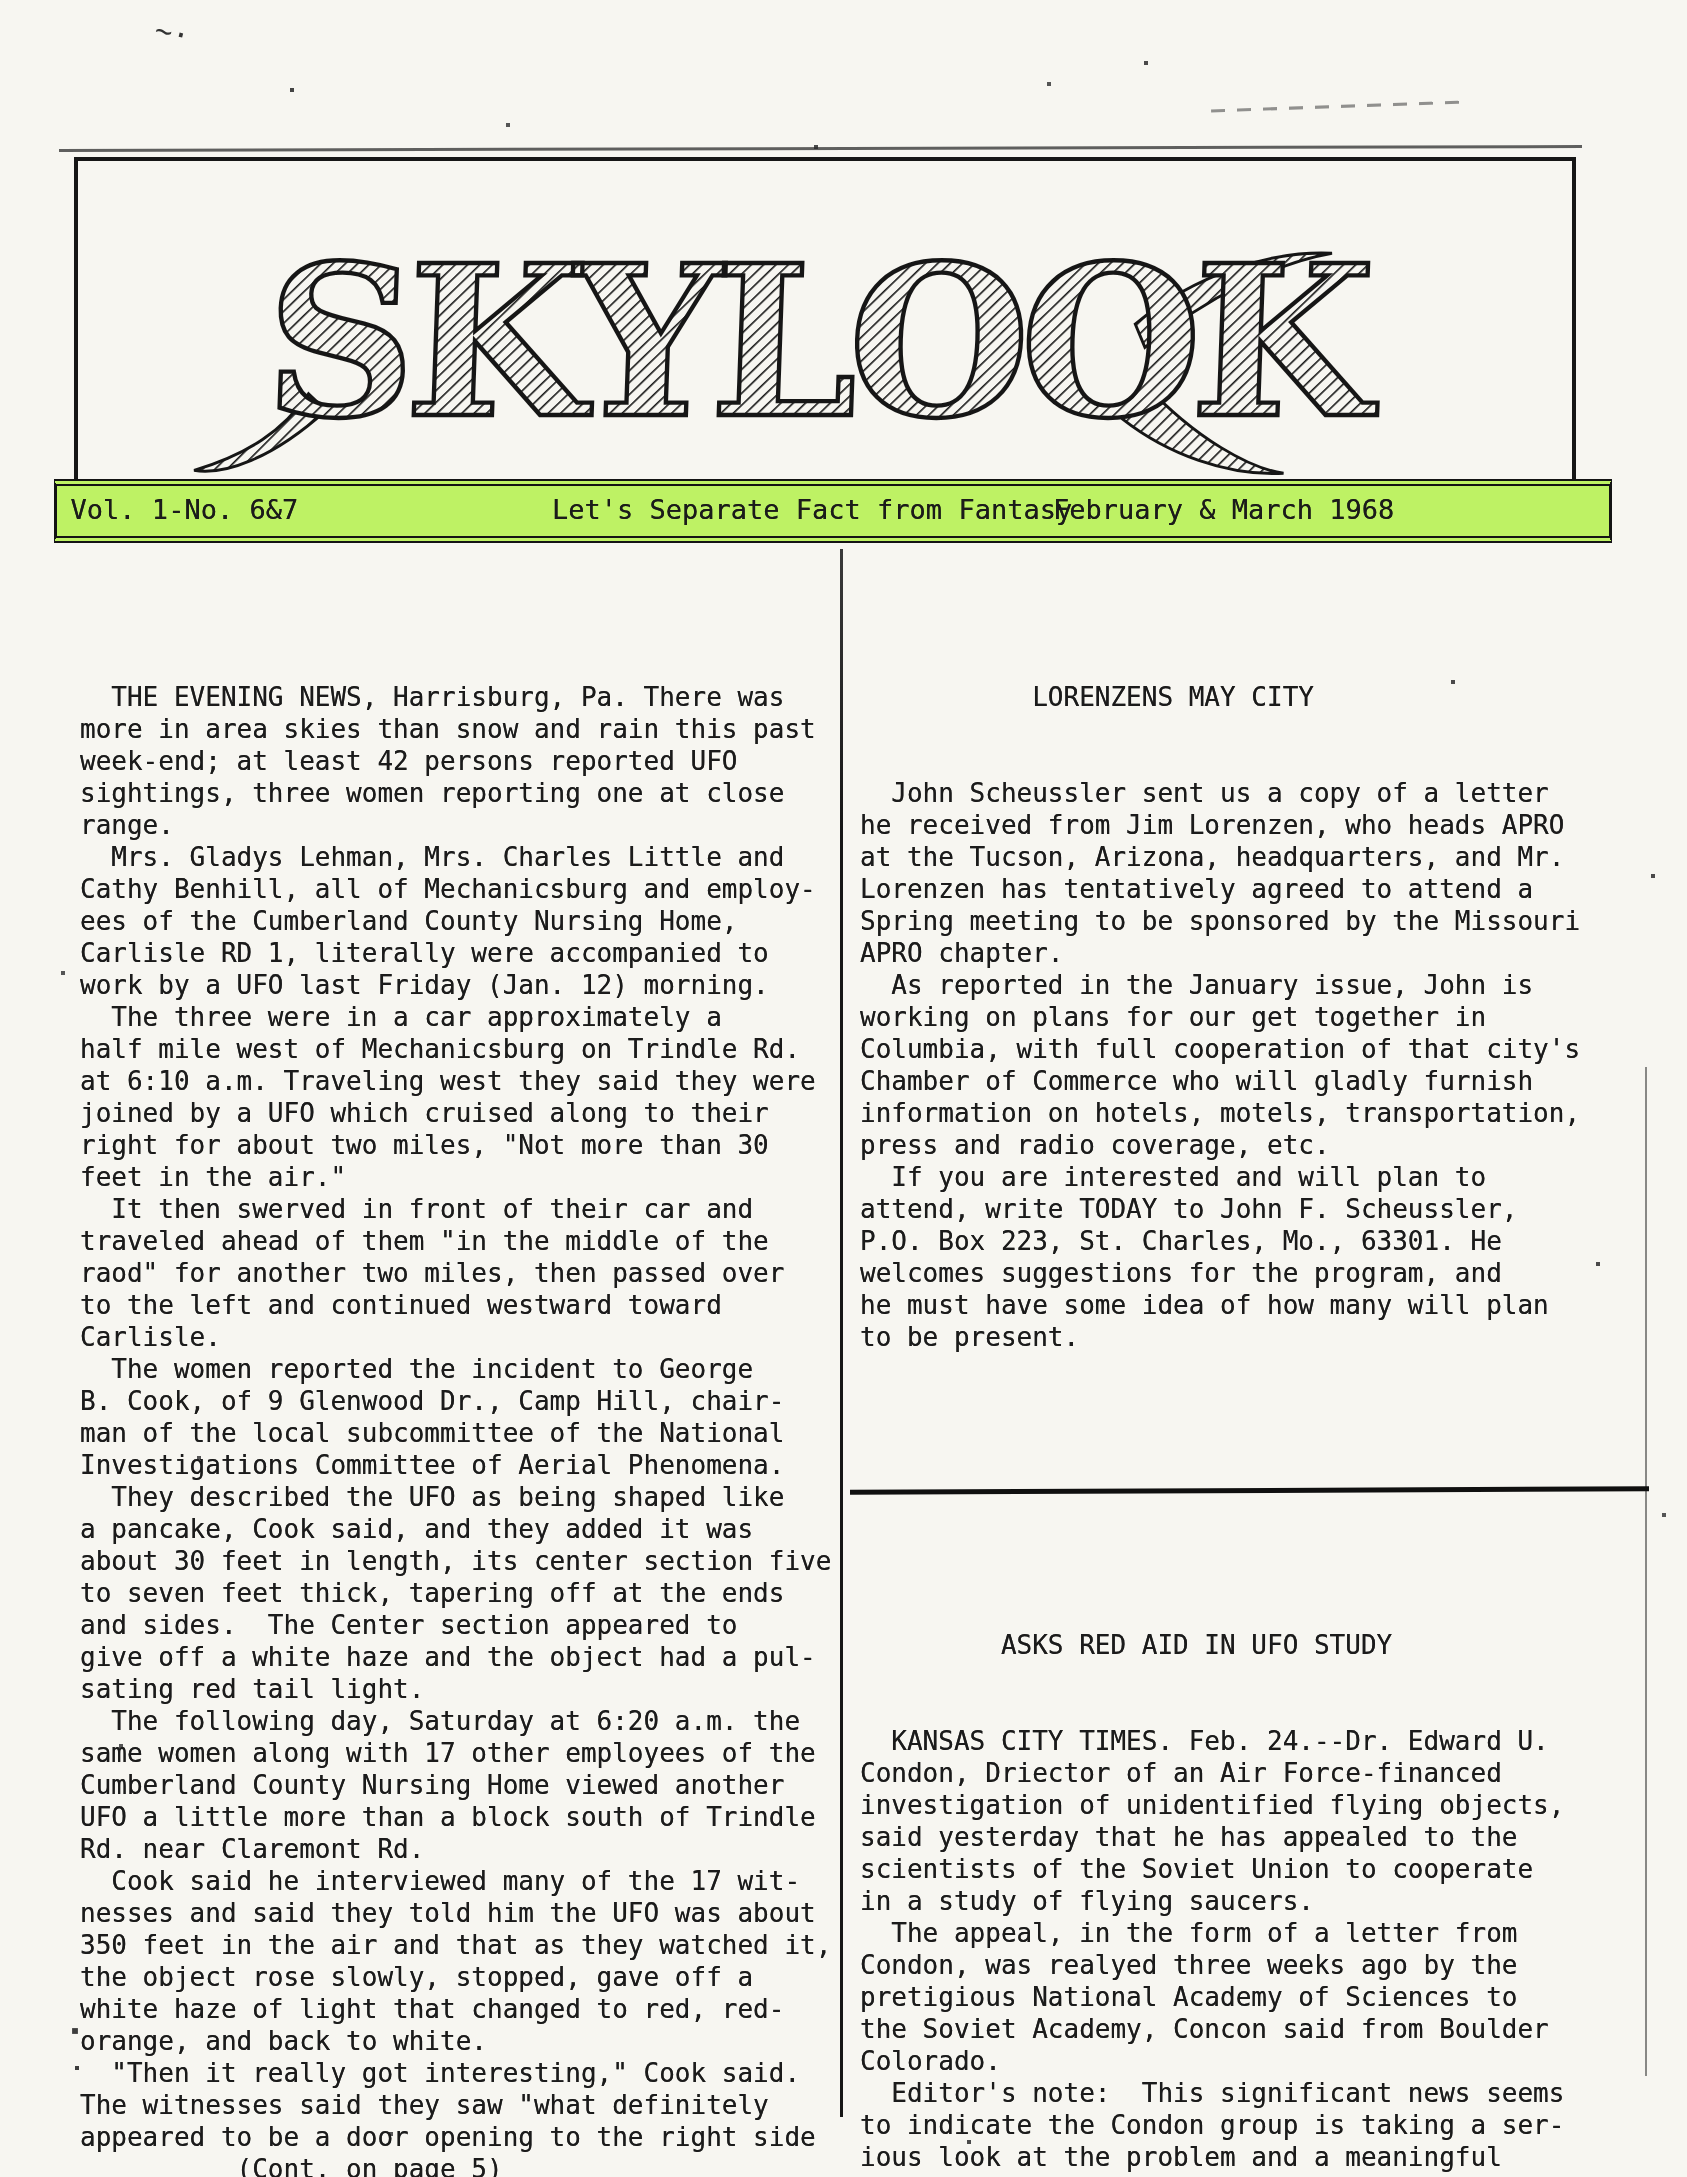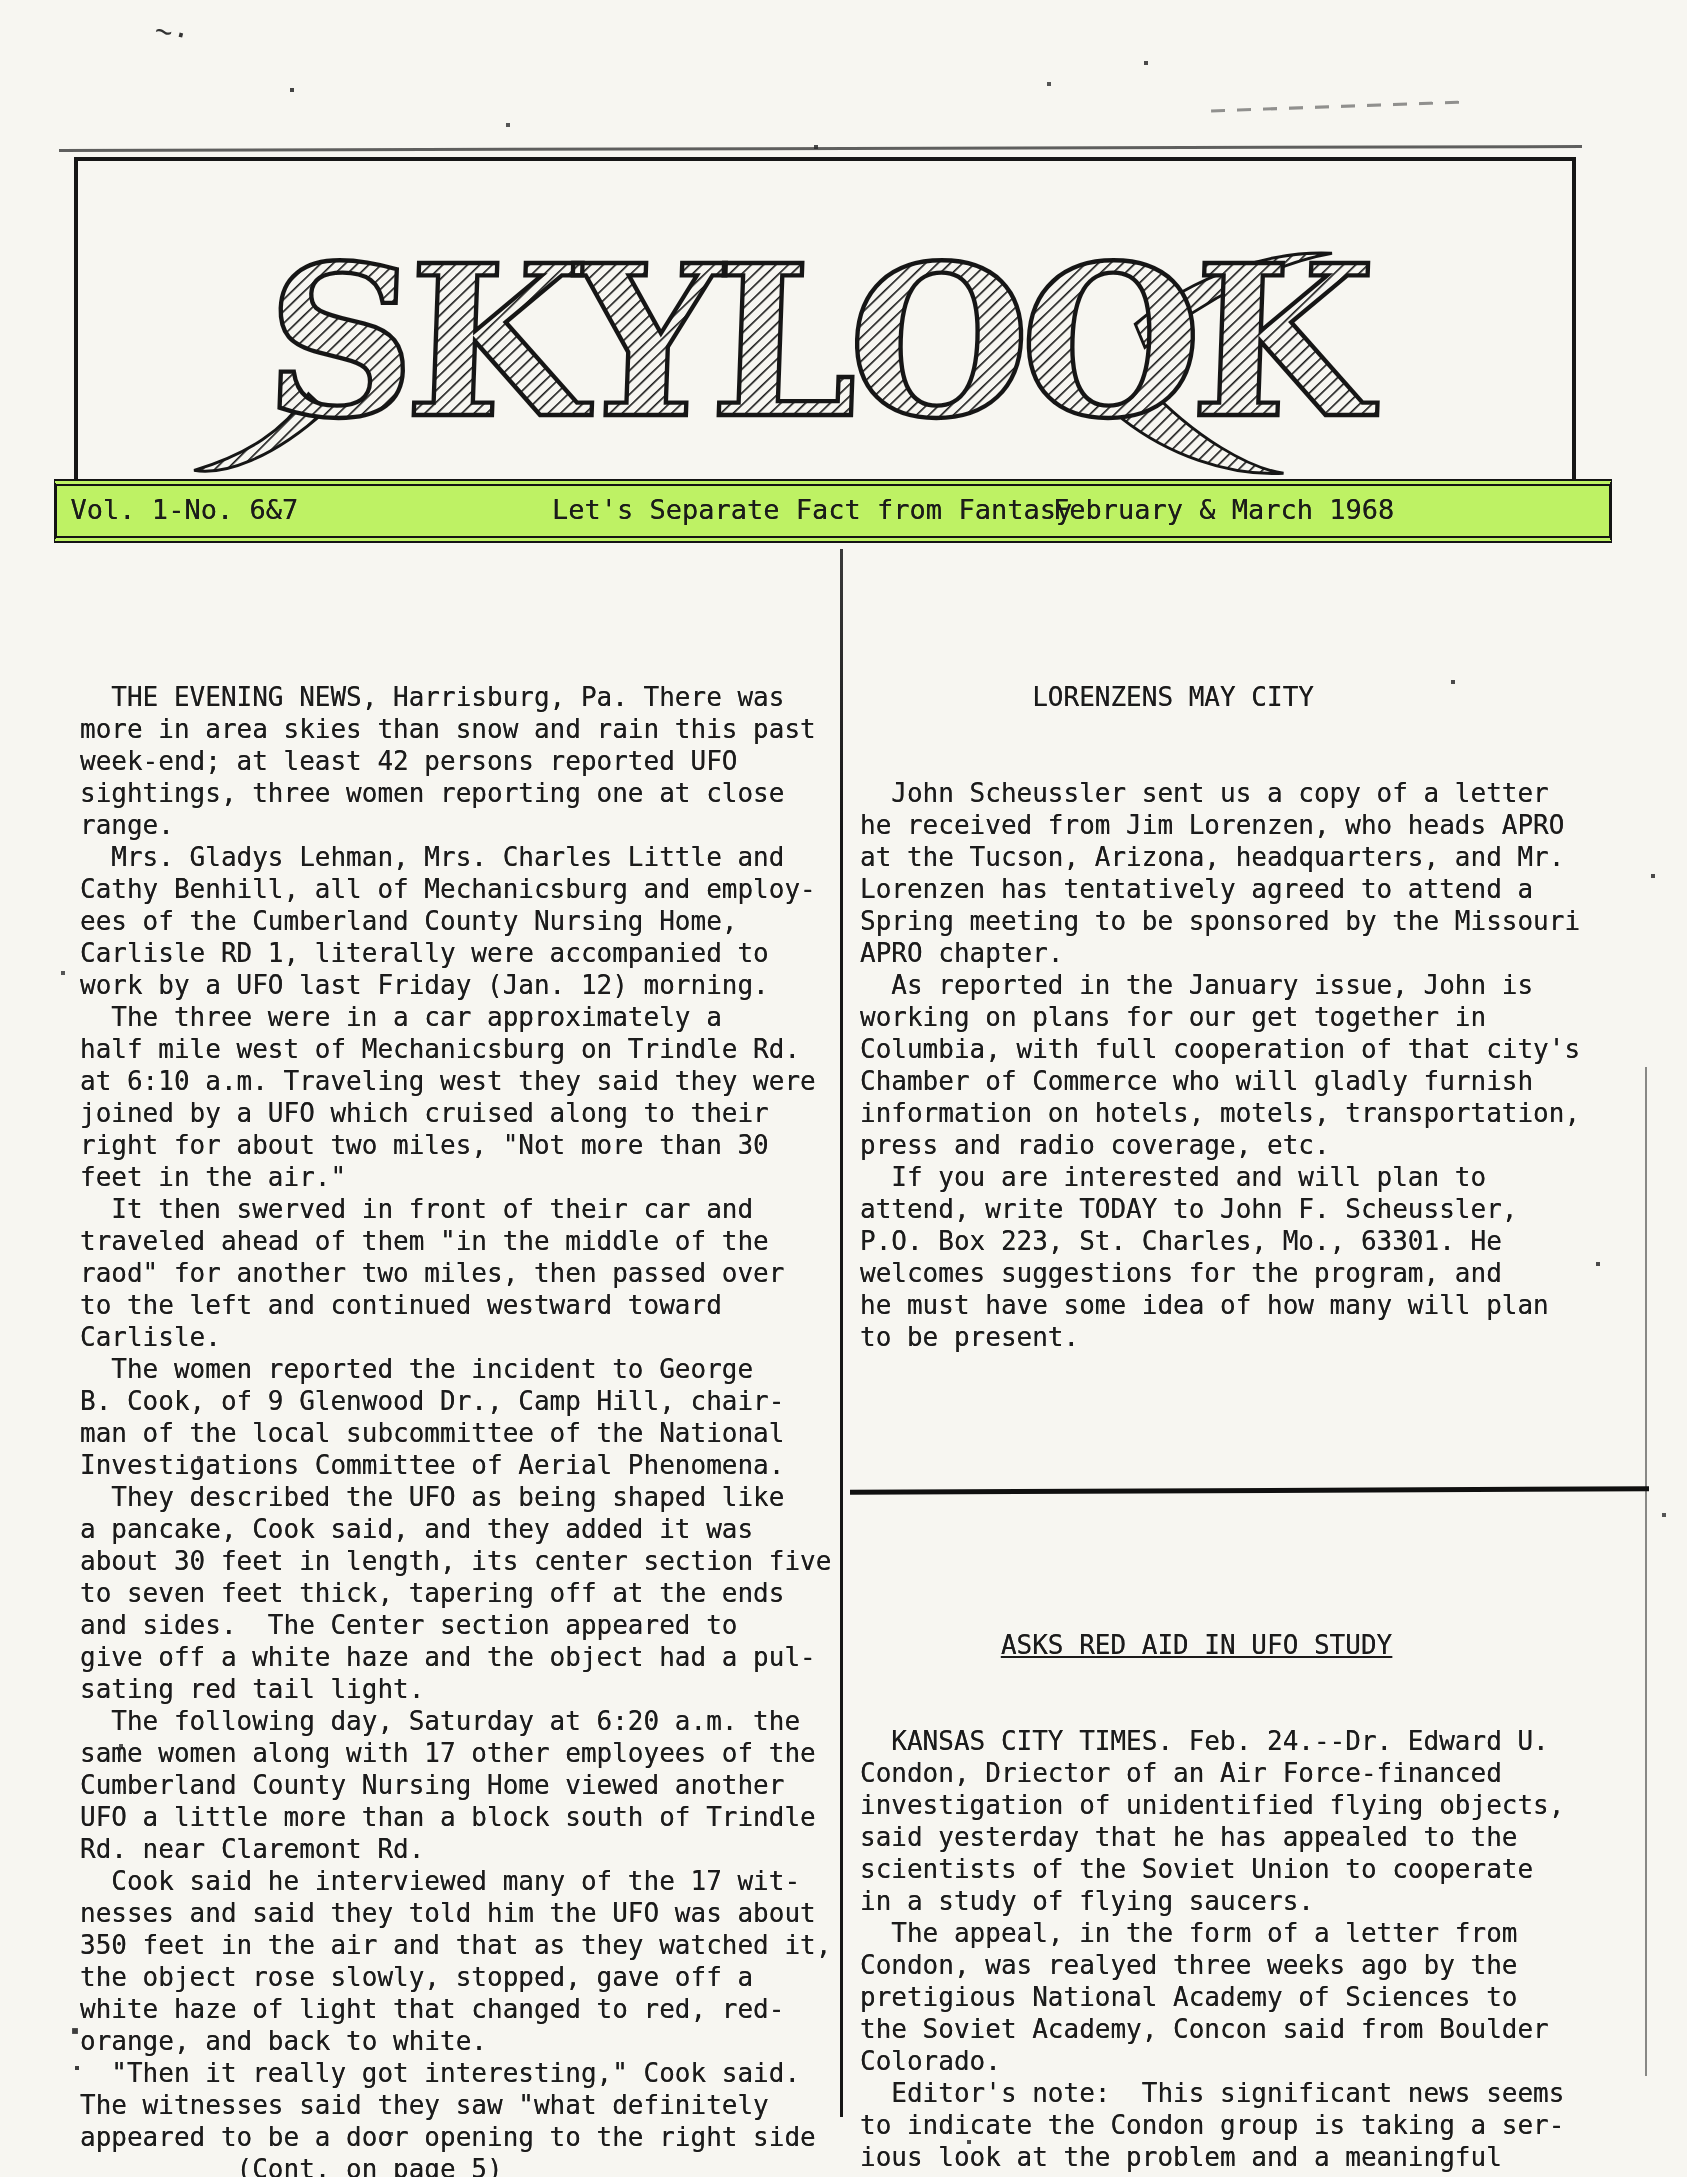--- a/index.html
+++ b/index.html
@@ -44,21 +44,21 @@
     position:absolute;top:553px;
     font-size:26px;line-height:32px;
     white-space:pre;
     text-shadow:0 0 0.6px rgba(10,10,10,.75);
   }
   .col-left{left:80px;width:769px;}
   .col-right{left:860px;width:776px;}
   .section-title{white-space:pre;}
   .t-indent7{padding-left:7ch;}
   .t-indent11{padding-left:11ch;}
-  .t-indent9{padding-left:9ch;text-decoration:underline;}
+  .t-indent9{padding-left:9ch;}
   .divider{
     position:absolute;left:840px;top:549px;width:2.9px;height:1568px;
     background:linear-gradient(#3a3a3a,#161616 18%,#161616);
   }
   .hrule{
     height:4.9px;background:#101010;margin:6.8px -13.6px 8.7px -9.7px;
     transform:rotate(-0.25deg);
   }
   .right-edge-line{
     position:absolute;left:1645px;top:1067px;width:1.9px;height:1009px;

